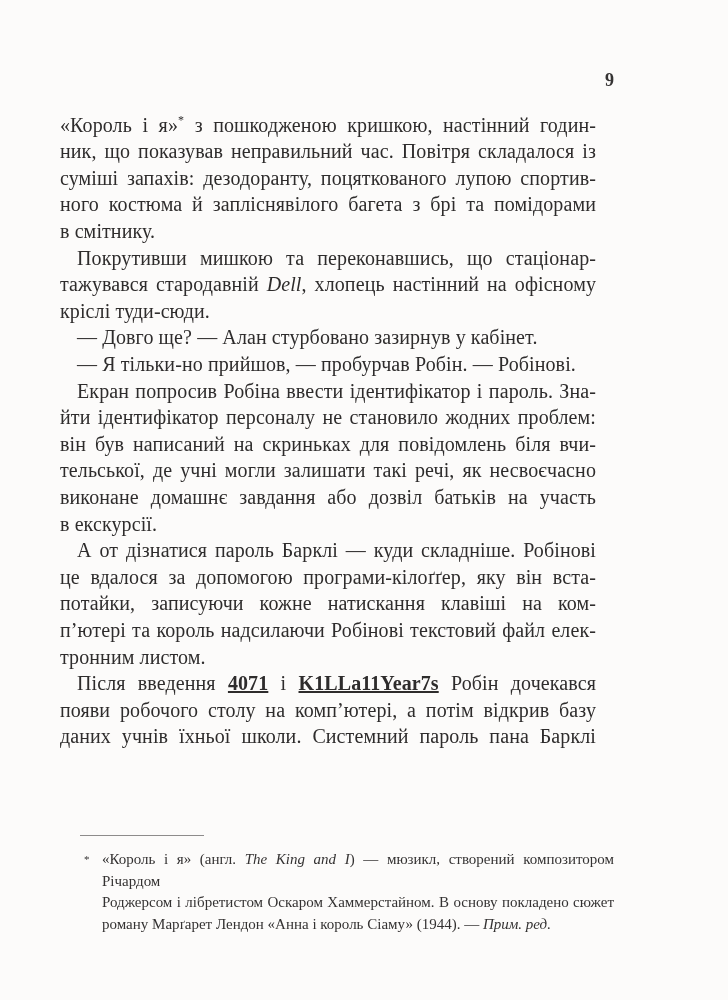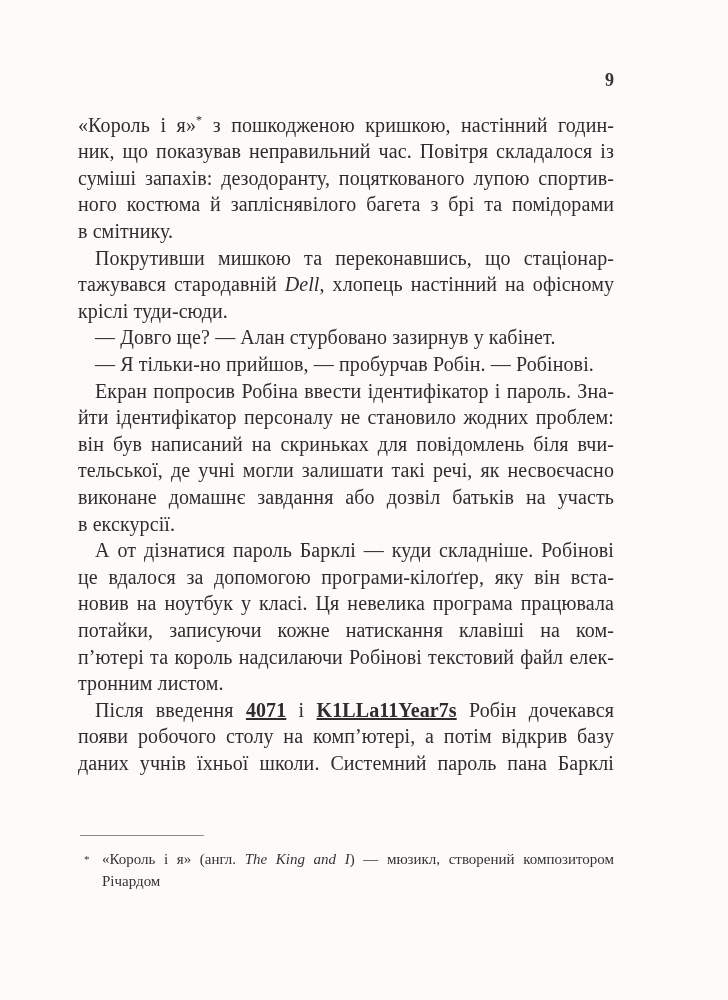--- a/index.html
+++ b/index.html
@@ -11,21 +11,21 @@
   .book-page {
     position:relative; width:728px; height:1000px;
     background:#fcfbfa; overflow:hidden;
     color:#2e2c2c;
   }
   .page-number {
     position:absolute; left:78px; top:70px; width:536px;
     text-align:right; font-size:18px; font-weight:bold; color:#353333;
   }
   .text-block {
-    position:absolute; left:78px; top:107px; width:536px;
+    position:absolute; left:60px; top:107px; width:536px;
     font-size:20px; line-height:26.6px; letter-spacing:0.1px;
   }
   .para { margin:0; }
   .tline { text-align:justify; text-align-last:justify; }
   .tline-last { text-align-last:left; }
   .para.indent .tline:first-child { text-indent:17px; }
   .b { font-weight:bold;text-decoration:underline; }
   .i { font-style:italic; }
   .sup { font-size:60%; vertical-align:super; }
   .footnote-area {
@@ -75,35 +75,36 @@
         <div class="tline"><span>Екран попросив Робіна ввести ідентифікатор і пароль. Зна-</span></div>
         <div class="tline"><span>йти ідентифікатор персоналу не становило жодних проблем:</span></div>
         <div class="tline"><span>він був написаний на скриньках для повідомлень біля вчи-</span></div>
         <div class="tline"><span>тельської, де учні могли залишати такі речі, як несвоєчасно</span></div>
         <div class="tline"><span>виконане домашнє завдання або дозвіл батьків на участь</span></div>
         <div class="tline tline-last"><span>в екскурсії.</span></div>
       </div>
     <div class="para indent">
         <div class="tline"><span>А от дізнатися пароль Барклі — куди складніше. Робінові</span></div>
         <div class="tline"><span>це вдалося за допомогою програми-кілоґґер, яку він вста-</span></div>
-        <div class="tline"><span>новив на ноутбук у класі. Ця невелика програма працювала</span></div>
         <div class="tline"><span>потайки, записуючи кожне натискання клавіші на ком-</span></div>
         <div class="tline"><span>п’ютері та король надсилаючи Робінові текстовий файл елек-</span></div>
         <div class="tline tline-last"><span>тронним листом.</span></div>
       </div>
     <div class="para indent">
         <div class="tline"><span>Після введення </span><span class="b">4071</span><span> і </span><span class="b">K1LLa11Year7s</span><span> Робін дочекався</span></div>
         <div class="tline"><span>появи робочого столу на комп’ютері, а потім відкрив базу</span></div>
         <div class="tline"><span>даних учнів їхньої школи. Системний пароль пана Барклі</span></div>
       </div>
   </div>
 
   <div class="footnote-area">
     <div class="footnote-rule"></div>
     <div class="footnote">
       <span class="footnote-marker">*</span>
       <div>
           <div class="tline"><span>«Король і я» (англ. </span><span class="i">The King and I</span><span>) — мюзикл, створений композитором Річардом</span></div>
+          <div class="tline"><span>Роджерсом і лібретистом Оскаром Хаммерстайном. В основу покладено сюжет</span></div>
+          <div class="tline tline-last"><span>роману Марґарет Лендон «Анна і король Сіаму» (1944). — </span><span class="i">Прим. ред.</span></div>
         </div>
     </div>
   </div>
 
 </div>
 
 </body></html>

